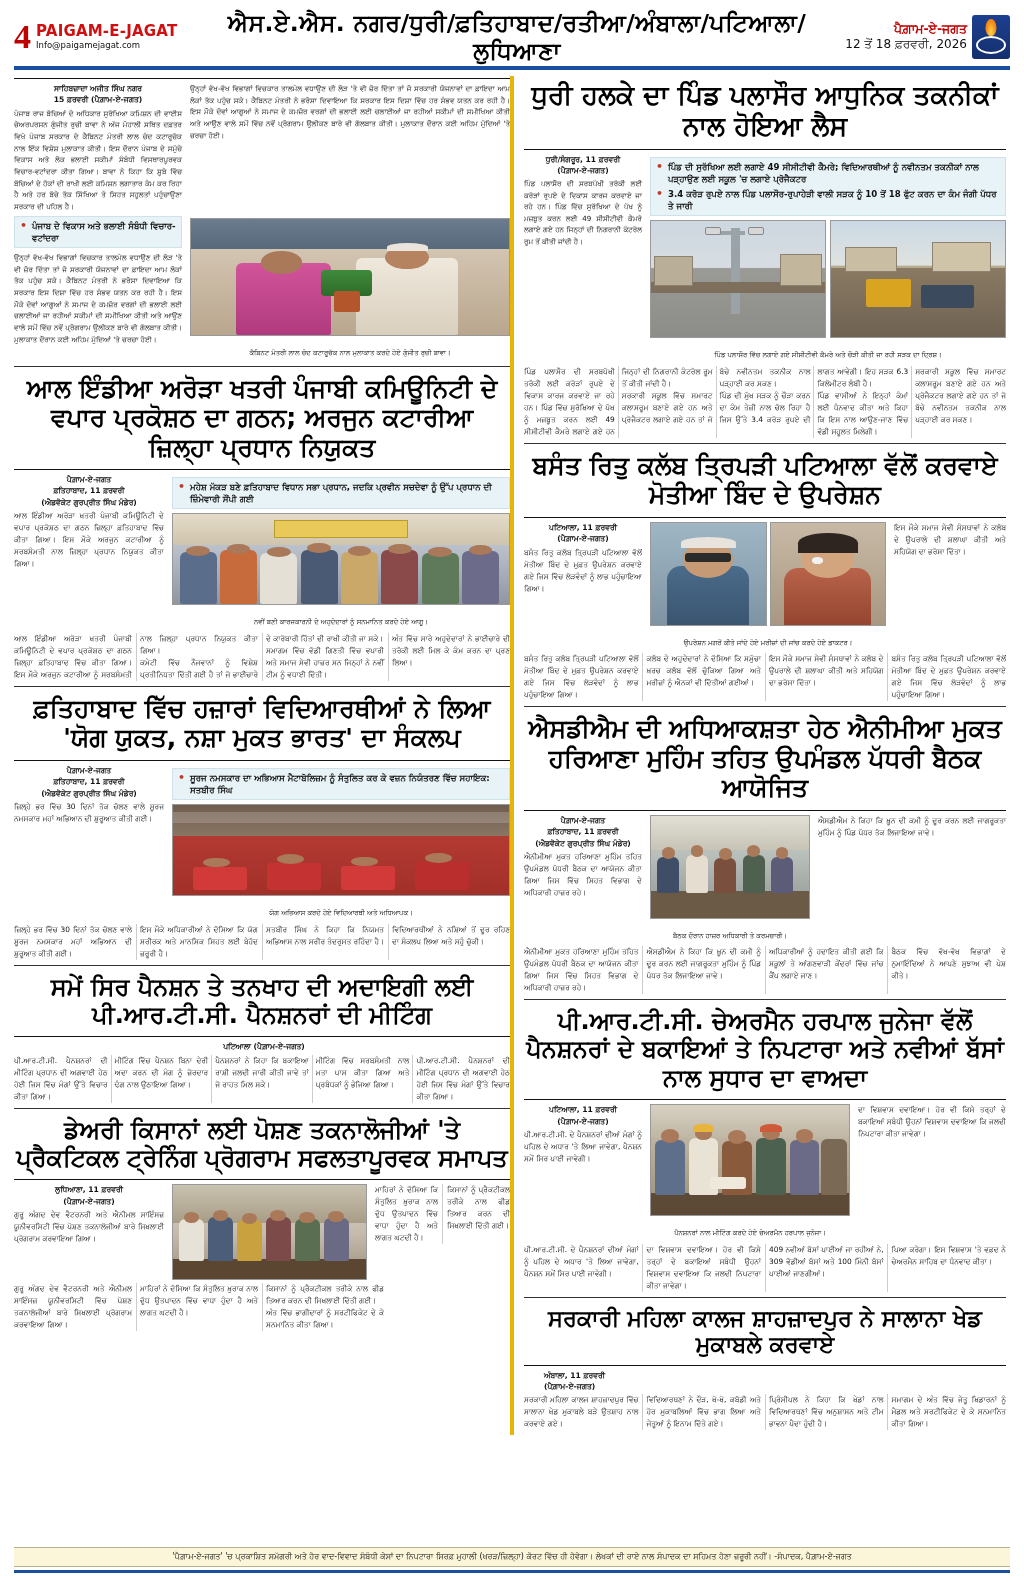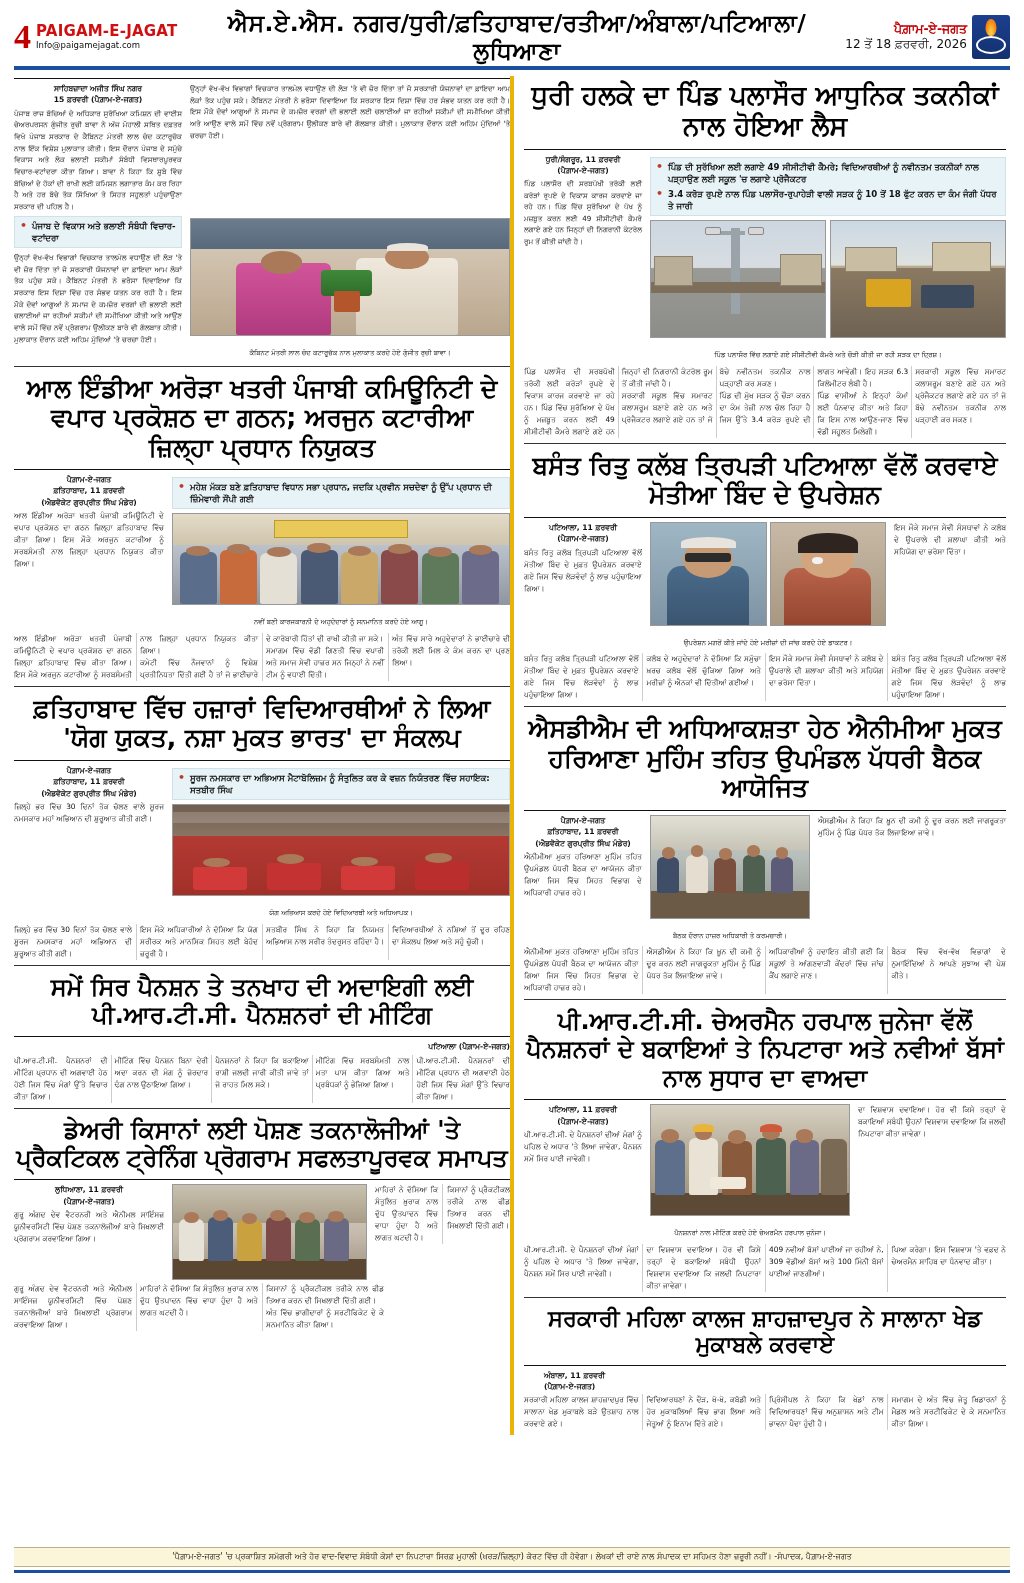--- a/index.html
+++ b/index.html
@@ -239,21 +239,21 @@
           <div class="bodytext">ਸਤਬੀਰ ਸਿੰਘ ਨੇ ਕਿਹਾ ਕਿ ਨਿਯਮਤ ਅਭਿਆਸ ਨਾਲ ਸਰੀਰ ਤੰਦਰੁਸਤ ਰਹਿੰਦਾ ਹੈ।</div>
           <div class="bodytext">ਵਿਦਿਆਰਥੀਆਂ ਨੇ ਨਸ਼ਿਆਂ ਤੋਂ ਦੂਰ ਰਹਿਣ ਦਾ ਸੰਕਲਪ ਲਿਆ ਅਤੇ ਸਹੁੰ ਚੁੱਕੀ।</div>
         </div>
       </div>
 
       <div class="rule-sep"></div>
 
       <div class="sec">
         <div class="hl h3">ਸਮੇਂ ਸਿਰ ਪੈਨਸ਼ਨ ਤੇ ਤਨਖਾਹ ਦੀ ਅਦਾਇਗੀ ਲਈ ਪੀ.ਆਰ.ਟੀ.ਸੀ. ਪੈਨਸ਼ਨਰਾਂ ਦੀ ਮੀਟਿੰਗ</div>
         <div class="hl-rule"></div>
-        <div class="dateline bodytext" style="white-space:pre-line; text-align:right; padding-left:4px;">ਪਟਿਆਲਾ (ਪੈਗ਼ਾਮ-ਏ-ਜਗਤ)</div>
+        <div class="dateline bodytext" style="white-space:pre-line; text-align:center; padding-left:4px;">ਪਟਿਆਲਾ (ਪੈਗ਼ਾਮ-ਏ-ਜਗਤ)</div>
         <div class="cols5" style="margin-top:2px;">
           <div class="bodytext">ਪੀ.ਆਰ.ਟੀ.ਸੀ. ਪੈਨਸ਼ਨਰਾਂ ਦੀ ਮੀਟਿੰਗ ਪ੍ਰਧਾਨ ਦੀ ਅਗਵਾਈ ਹੇਠ ਹੋਈ ਜਿਸ ਵਿੱਚ ਮੰਗਾਂ ਉੱਤੇ ਵਿਚਾਰ ਕੀਤਾ ਗਿਆ।</div>
           <div class="bodytext">ਮੀਟਿੰਗ ਵਿੱਚ ਪੈਨਸ਼ਨ ਬਿਨਾ ਦੇਰੀ ਅਦਾ ਕਰਨ ਦੀ ਮੰਗ ਨੂੰ ਜ਼ੋਰਦਾਰ ਢੰਗ ਨਾਲ ਉਠਾਇਆ ਗਿਆ।</div>
           <div class="bodytext">ਪੈਨਸ਼ਨਰਾਂ ਨੇ ਕਿਹਾ ਕਿ ਬਕਾਇਆ ਰਾਸ਼ੀ ਜਲਦੀ ਜਾਰੀ ਕੀਤੀ ਜਾਵੇ ਤਾਂ ਜੋ ਰਾਹਤ ਮਿਲ ਸਕੇ।</div>
           <div class="bodytext">ਮੀਟਿੰਗ ਵਿੱਚ ਸਰਬਸੰਮਤੀ ਨਾਲ ਮਤਾ ਪਾਸ ਕੀਤਾ ਗਿਆ ਅਤੇ ਪ੍ਰਬੰਧਕਾਂ ਨੂੰ ਭੇਜਿਆ ਗਿਆ।</div>
           <div class="bodytext">ਪੀ.ਆਰ.ਟੀ.ਸੀ. ਪੈਨਸ਼ਨਰਾਂ ਦੀ ਮੀਟਿੰਗ ਪ੍ਰਧਾਨ ਦੀ ਅਗਵਾਈ ਹੇਠ ਹੋਈ ਜਿਸ ਵਿੱਚ ਮੰਗਾਂ ਉੱਤੇ ਵਿਚਾਰ ਕੀਤਾ ਗਿਆ।</div>
         </div>
       </div>
 
       <div class="rule-sep"></div>

